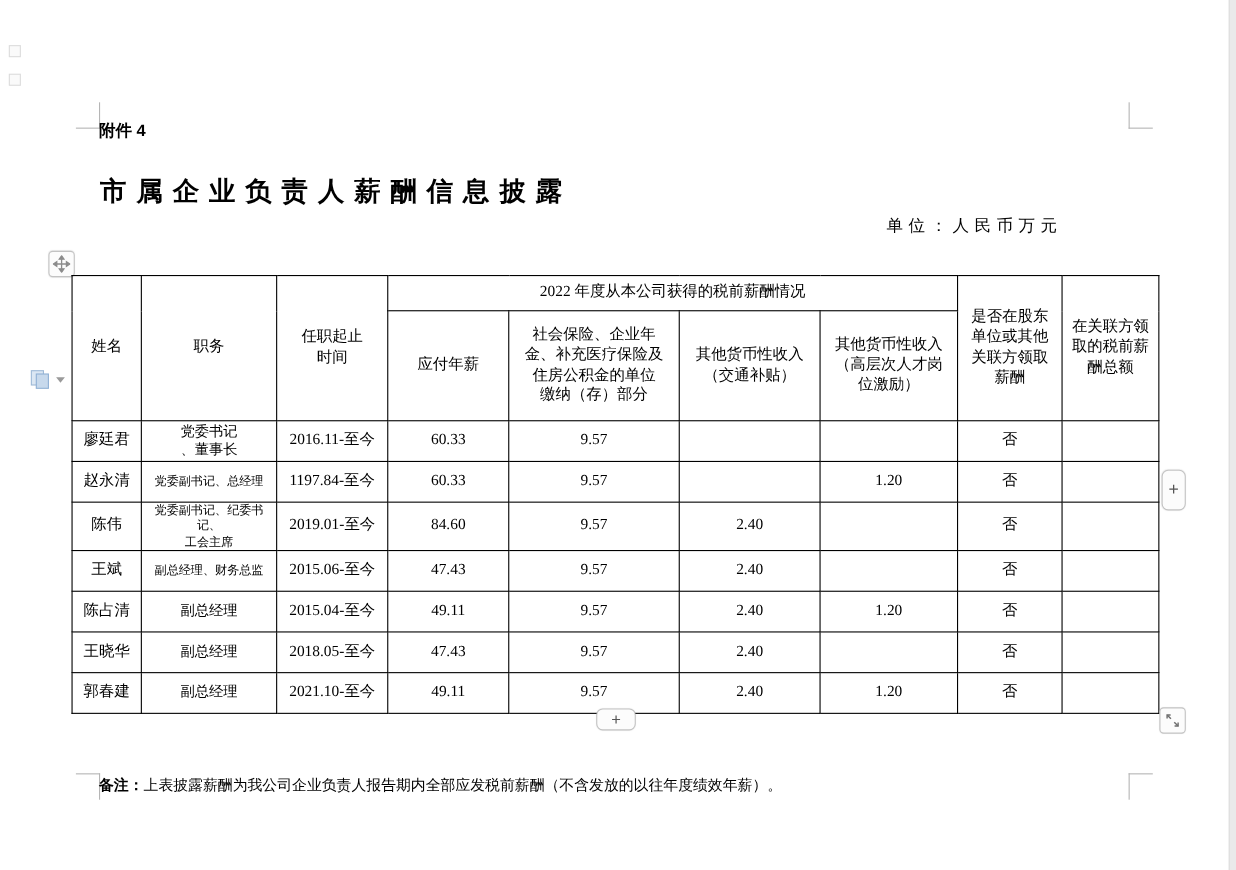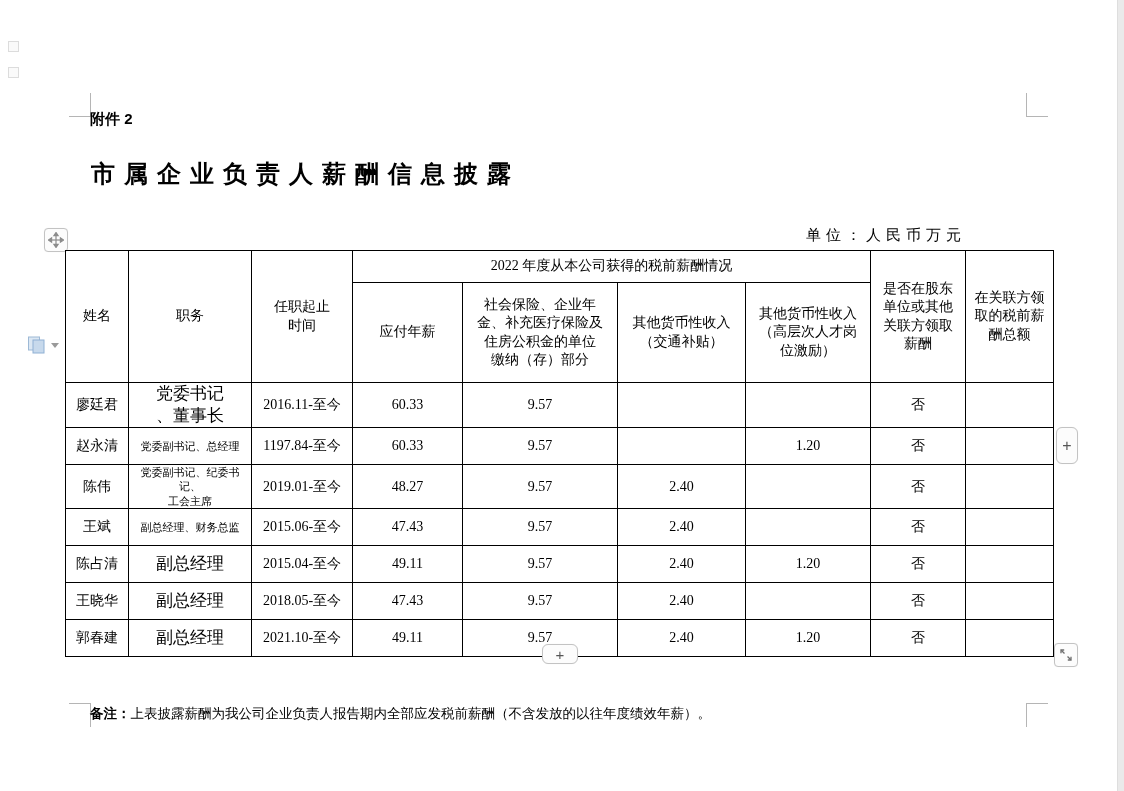--- a/index.html
+++ b/index.html
@@ -17,30 +17,30 @@
   .crop { position:absolute; width:22px; height:24px; }
   .crop.tl { left:69px;  top:93px;  border-right:1px solid #b5b5b5; border-bottom:1px solid #b5b5b5; }
   .crop.tr { left:1026px;top:93px;  border-left:1px solid #b5b5b5;  border-bottom:1px solid #b5b5b5; }
   .crop.bl { left:69px;  top:703px; border-right:1px solid #b5b5b5; border-top:1px solid #b5b5b5; }
   .crop.br { left:1026px;top:703px; border-left:1px solid #b5b5b5;  border-top:1px solid #b5b5b5; }
 
   .attachment { position:absolute; left:90px; top:110px; font-size:15px; font-weight:bold;
     font-family:"Liberation Sans", sans-serif; }
   .title { position:absolute; left:91px; top:158px; width:935px; 
     font-size:24px; font-weight:bold; letter-spacing:9px; }
-  .unit { position:absolute; left:806px; top:226px; font-size:15px; letter-spacing:5px; }
+  .unit { position:absolute; left:806px; top:196px; font-size:15px; letter-spacing:5px; }
 
   table.salary { position:absolute; left:65px; top:250px; width:988px;
     border-collapse:collapse; table-layout:fixed; font-size:14px; }
   .salary th, .salary td { border:1px solid #000; text-align:center; vertical-align:middle;
     white-space:pre-line; padding:1px 2px; line-height:1.3; font-weight:normal; overflow:hidden; }
   .salary thead tr.h1 { height:32px; }
   .salary thead tr.h2 { height:100px; }
   .salary tbody tr { height:37px; }
-  td.position { font-size:17px; padding:0 1px; }
+  td.position { font-size:13px; padding:0 1px; }
   td.position.small { font-size:11px; }
 
   .note { position:absolute; left:90px; top:665px; font-size:13.5px;margin-top:40px; }
   .note-prefix { font-weight:bold; font-family:"Liberation Sans", sans-serif; }
 
   .ctl { position:absolute; background:#fcfcfc; border:1px solid #c3c3c3; border-radius:4px;
     color:#555; display:flex; align-items:center; justify-content:center;
     font-family:"Liberation Sans", sans-serif; cursor:pointer; padding:0; box-shadow:0 0 1px rgba(0,0,0,.08); }
   .move-handle { left:44px; top:228px; width:24px; height:24px; }
   .add-col { left:1056px; top:427px; width:22px; height:37px; border-radius:6px; font-size:16px; line-height:1; }
@@ -58,21 +58,21 @@
 <div>
 
   <div class="tiny-square sq1"></div>
   <div class="tiny-square sq2"></div>
 
   <div class="crop tl"></div>
   <div class="crop tr"></div>
   <div class="crop bl"></div>
   <div class="crop br"></div>
 
-  <div class="attachment">附件 2</div>
+  <div class="attachment">附件 4</div>
   <h1 class="title">市属企业负责人薪酬信息披露</h1>
   <div class="unit">单位：人民币万元</div>
 
   <button class="ctl move-handle">
     <svg width="16" height="16" viewBox="0 0 16 16">
       <g stroke="#8c8c8c" stroke-width="1.2" fill="#8c8c8c">
         <line x1="8" y1="3.5" x2="8" y2="12.5"></line>
         <line x1="3.5" y1="8" x2="12.5" y2="8"></line>
         <polygon points="8,0.5 5.9,3.6 10.1,3.6"></polygon>
         <polygon points="8,15.5 5.9,12.4 10.1,12.4"></polygon>
@@ -154,21 +154,21 @@
       <td class="num">1.20</td>
       <td class="yn">否</td>
       <td class="num"></td>
     </tr>
 
     <tr>
       <td class="name">陈伟</td>
       <td class="position small">党委副书记、纪委书记、
 工会主席</td>
       <td class="tenure">2019.01-至今</td>
-      <td class="num">48.27</td>
+      <td class="num">84.60</td>
       <td class="num">9.57</td>
       <td class="num">2.40</td>
       <td class="num"></td>
       <td class="yn">否</td>
       <td class="num"></td>
     </tr>
 
     <tr>
       <td class="name">王斌</td>
       <td class="position small">副总经理、财务总监</td>

